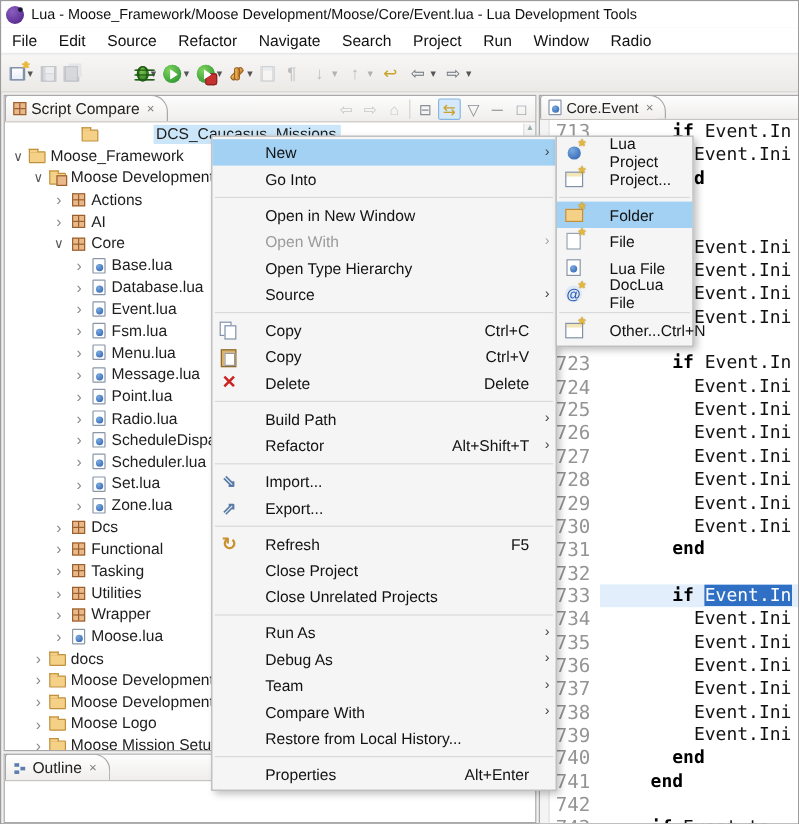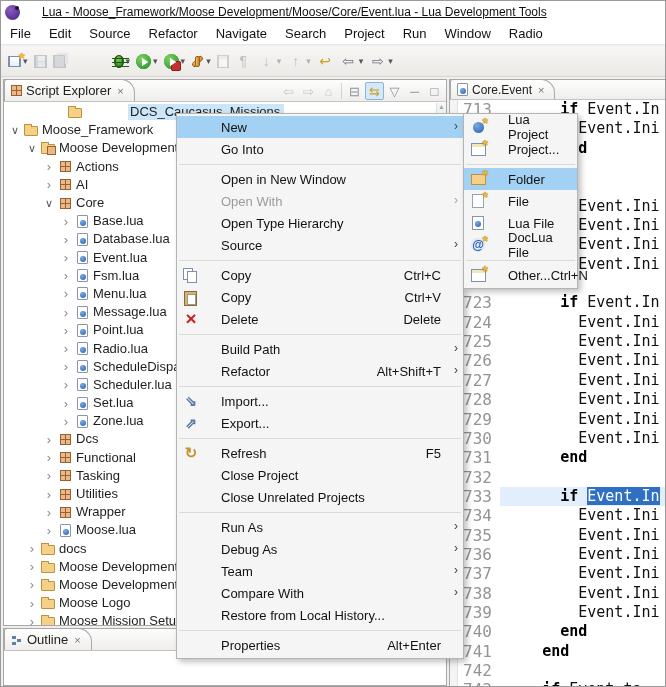--- a/index.html
+++ b/index.html
@@ -4,21 +4,21 @@
 <style>
   * { margin:0; padding:0; box-sizing:border-box; }
   html,body { width:666px; height:687px; }
   body { font-family:"Liberation Sans", sans-serif; background:#fff; color:#1e1e1e; overflow:hidden; }
   #window { position:relative; width:666px; height:687px; border:1px solid #9b9b9b; background:#f0efee; overflow:hidden; }
 
   
   #titlebar { position:absolute; left:0; top:0; right:0; height:22px; background:#fff; display:flex; align-items:center; padding-left:4px; }
   #app-icon { width:15px; height:15px; border-radius:50%; background:radial-gradient(circle at 35% 30%, #8a5fc0, #4b1e82); position:relative; flex:0 0 15px; }
   #app-icon::after { content:""; position:absolute; right:1px; top:1px; width:4px; height:4px; border-radius:50%; background:#1a1a2e; }
-  #title-text { font-size:12px; margin-left:22px; color:#111; white-space:nowrap;text-decoration:underline; }
+  #title-text { font-size:12px; margin-left:6px; color:#111; white-space:nowrap; }
 
   
   #menubar { position:absolute; left:0; top:22px; right:0; height:22px; background:#fff; display:flex; align-items:center; border-bottom:1px solid #e8e8e8; }
   .menu-item { font-size:13px; padding:2px 9px; color:#111; cursor:default; }
 
   
   #toolbar { position:absolute; left:0; top:45px; right:0; height:31px; background:linear-gradient(#f7f6f5,#eceae7); border-bottom:1px solid #d9d6d2; display:flex; align-items:center; padding-left:4px; }
   .tbtn { display:flex; align-items:center; height:24px; padding:0 2px; margin:0 1px; border-radius:3px; }
   .tbtn.disabled { opacity:.4; }
   .tgap { width:42px; }
@@ -216,21 +216,21 @@
       <span class="tbtn">
         <span class="ticon glyph">⇨</span>
         <span class="caret">▾</span>
       </span>
     </div>
 
   <div id="explorer" class="panel">
     <div class="phead">
       <div class="tab">
         <span class="package-i"></span>
-        <span>Script Explorer</span>
+        <span>Script Compare</span>
         <span class="close">×</span>
       </div>
       <div class="phead-icons" id="explorer-icons">
           <span class="hic dim">⇦</span>
           <span class="hic dim">⇨</span>
           <span class="hic dim">⌂</span>
           <span class="hsep"></span>
           <span class="hic">⊟</span>
           <span class="hic active">⇆</span>
           <span class="hic">▽</span>

